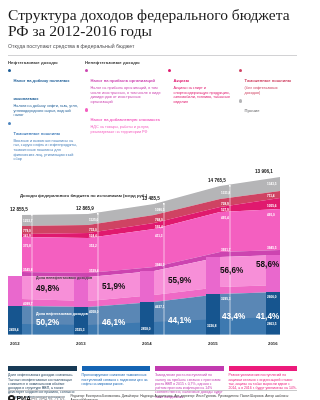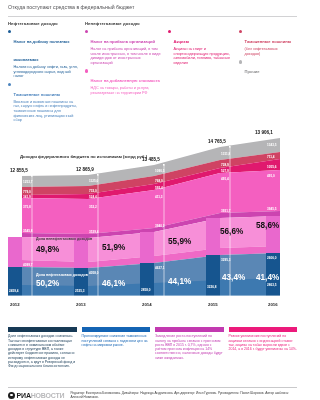--- a/index.html
+++ b/index.html
@@ -77,20 +77,21 @@
   }
   .logo-ria{font-size:7px;font-weight:bold;color:#1f1f1f;letter-spacing:-.2px;}
   .logo-nov{font-size:7px;font-weight:bold;color:#b9b9bb;letter-spacing:-.2px;}
   .credits{font-size:3.2px;line-height:4px;color:#3a3a3a;}
 </style>
 </head>
 <body>
 
 <div class="page">
 
+  <h1 class="title">Структура доходов федерального бюджета РФ за 2012-2016 годы</h1>
   <div class="subtitle">Откуда поступают средства в федеральный бюджет</div>
   <div class="hr-top"></div>
 
   <div class="legend">
 
     <div class="legend-col c1">
       <div class="legend-head">Нефтегазовые доходы</div>
 
       <div class="legend-item">
         <span class="bullet" style="background:#1b5c96"></span>

